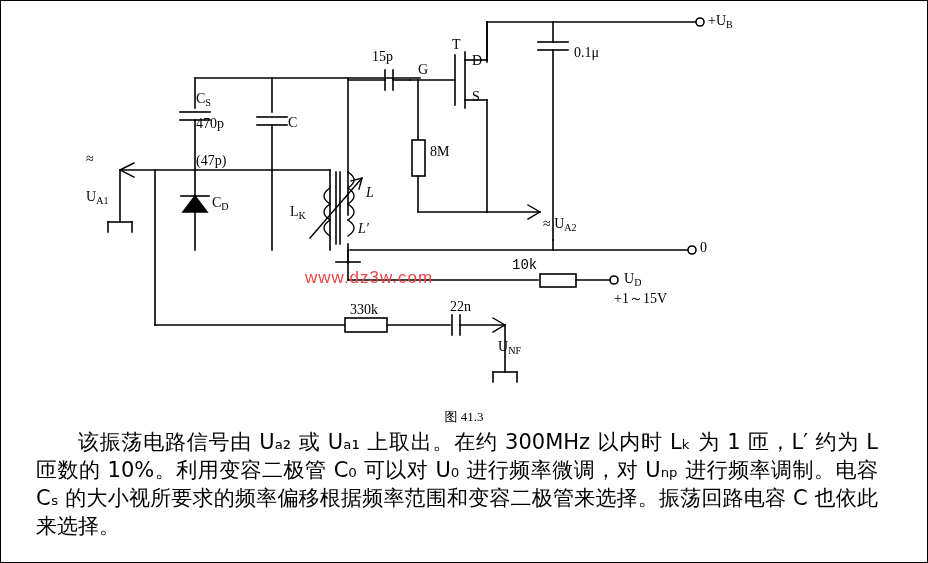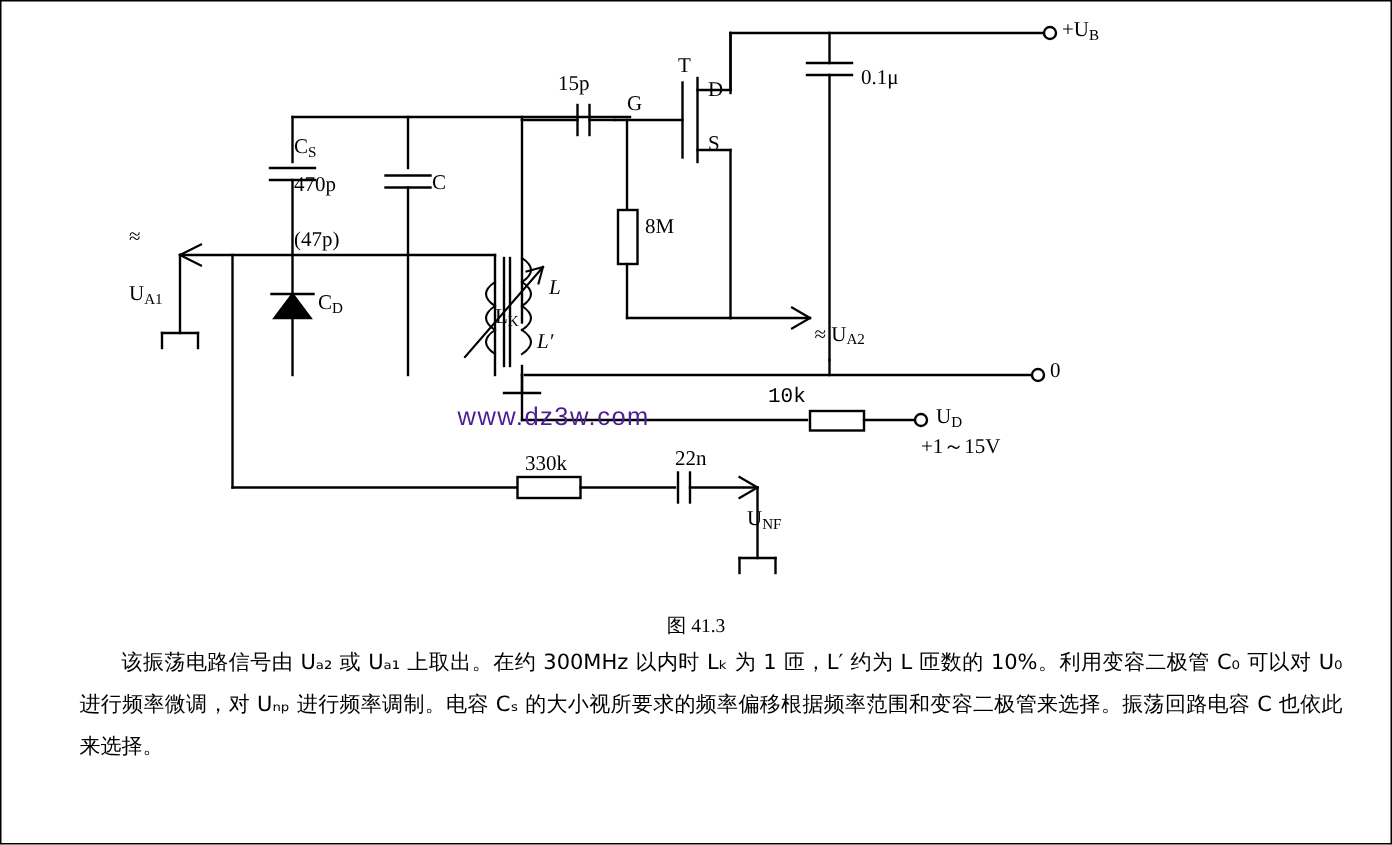--- a/index.html
+++ b/index.html
@@ -29,32 +29,32 @@
   .lbl.italic{font-style:italic;}
   .figcap{
     position:absolute;
     left:0;right:0;top:408px;
     text-align:center;
     font-size:13px;
     font-family:"Liberation Serif", serif;
   }
   .bodytext{
     position:absolute;
-    left:53px;top:428px;width:842px;
-    font-size:14px;
+    left:36px;top:428px;width:842px;
+    font-size:21px;
     line-height:28px;
     font-family:"DejaVu Sans", sans-serif;
     text-align:justify;
   }
   .bodytext p{margin:0;text-indent:2em;}
   .wm{
     position:absolute;
     left:305px;top:268px;
     font-size:17px;
-    color:#4c1d95;
+    color:#ef4444;
     font-family:"Liberation Sans", sans-serif;
     letter-spacing:1px;
     pointer-events:none;
   }
   sub{font-size:0.72em;vertical-align:-0.25em;}
 </style>
 </head>
 <body>
 
 <div id="frame"></div>
@@ -201,21 +201,21 @@
   </div>
 
   <div class="lbl" style="left:86px;top:152px;">≈</div>
   <div class="lbl" style="left:86px;top:190px;">
     <span class="italic">U</span><sub>A1</sub>
   </div>
   <div class="lbl" style="left:543px;top:217px;">
     <span>≈ U</span><sub>A2</sub>
   </div>
 
-  <div class="lbl" style="left:290px;top:205px;margin-left:40px;">
+  <div class="lbl" style="left:290px;top:205px;">
     <span class="italic">L</span><sub>K</sub>
   </div>
   <div class="lbl italic" style="left:366px;top:186px;">L</div>
   <div class="lbl italic" style="left:358px;top:222px;">L′</div>
 
   <div class="lbl" style="left:700px;top:241px;">0</div>
 
   <div class="lbl" style="left:512px;top:258px;font-family:Liberation Mono, monospace;">10k</div>
   <div class="lbl" style="left:624px;top:272px;">
     <span class="italic">U</span><sub>D</sub>

